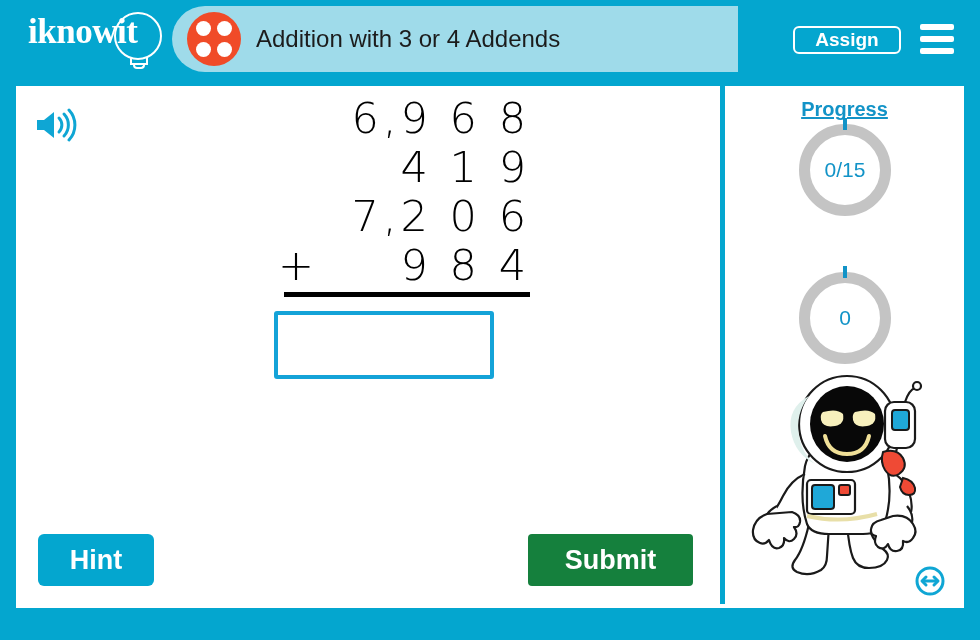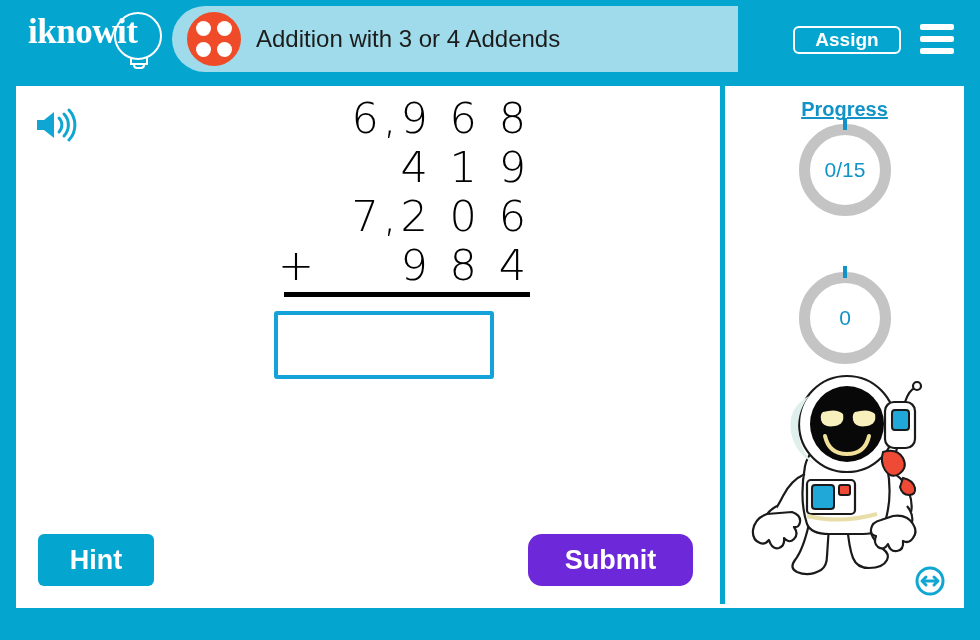--- a/index.html
+++ b/index.html
@@ -235,23 +235,23 @@
     border-radius: 6px;
     color: #ffffff;
     font-size: 27px;
     font-weight: bold;
     cursor: pointer;
   }
   .submit-btn {
     position: absolute;
     left: 512px; top: 448px;
     width: 165px; height: 52px;
-    background: #6d28d9;
+    background: #15803d;
     border: none;
-    border-radius: 14px;
+    border-radius: 4px;
     color: #ffffff;
     font-size: 27px;
     font-weight: bold;
     cursor: pointer;
   }
 
   
   .rpanel {
     position: absolute;
     left: 709px; top: 0;

